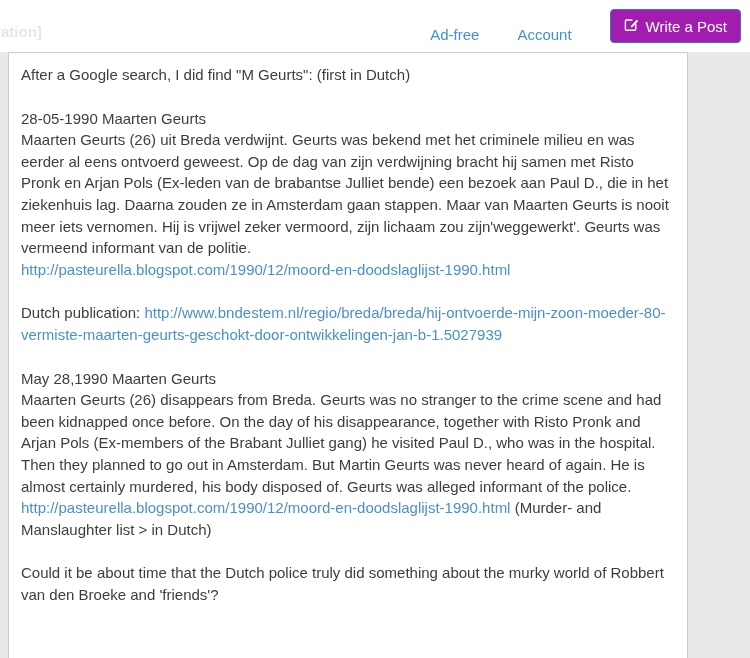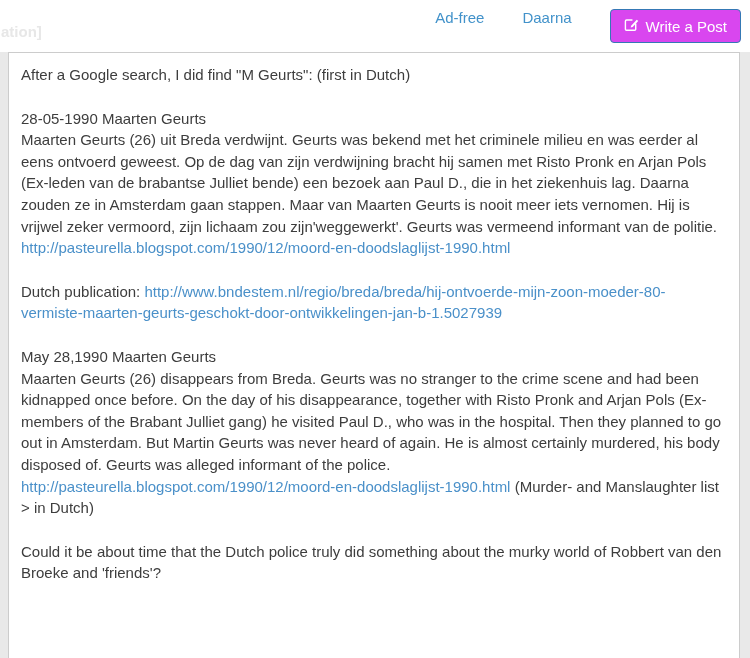--- a/index.html
+++ b/index.html
@@ -42,50 +42,50 @@
     font-size: 15px;
     font-weight: bold;
     align-self: flex-end;
     margin-bottom: 12px;
     margin-left: 1px;
     text-align: right;
   }
   .header-nav {
     margin-left: auto;
     display: flex;
-    align-items: flex-start;
+    align-items: flex-end;
     margin-right: 9px;
   }
   .nav-link {
     color: #4292ca;
     font-size: 15px;
     text-decoration: none;
     margin-right: 38px;
     cursor: pointer;
   }
   .write-post-btn {
-    background: #d946ef;
+    background: #a21caf;
     border: 1px solid #3579b5;
     border-radius: 4px;
     color: #ffffff;
     font-size: 15px;
     font-family: "Liberation Sans", sans-serif;
     padding: 7px 13px;
     display: flex;
     align-items: center;
     gap: 7px;
     cursor: pointer;
   }
   .edit-icon { display: inline-block; }
   
   .content-box {
     position: absolute;
     left: 8px;
     top: 52px;
-    width: 732px;
+    width: 680px;
     height: 606px;
     background: #ffffff;
     border: 1px solid #cccccc;
     border-bottom: none;
     box-sizing: border-box;
     padding: 11px 12px 0 12px;
   }
   .post-body {
     color: #3d3d3d;
     font-size: 15px;
@@ -105,21 +105,21 @@
 </style>
 </head>
 <body>
 
 <div class="page">
 
   <div class="header">
     <div class="logo-watermark">ation]</div>
     <div class="header-nav">
       <a class="nav-link">Ad-free</a>
-      <a class="nav-link">Daarna</a>
+      <a class="nav-link">Account</a>
       <button class="write-post-btn">
         <span class="edit-icon">
           <svg width="15" height="15" viewBox="0 0 16 16">
             <path d="M12.5 7.5 V 13 a1.2 1.2 0 0 1 -1.2 1.2 H 2.7 a1.2 1.2 0 0 1 -1.2 -1.2 V 4.4 a1.2 1.2 0 0 1 1.2 -1.2 H 8.5" fill="none" stroke="#ffffff" stroke-width="1.5" stroke-linecap="round"></path>
             <path d="M7.6 9.2 L13.6 2.8 L15.2 4.3 L9.3 10.7 L7.1 11.3 Z" fill="#ffffff"></path>
           </svg>
         </span>
         <span>Write a Post</span>
       </button>
     </div>

